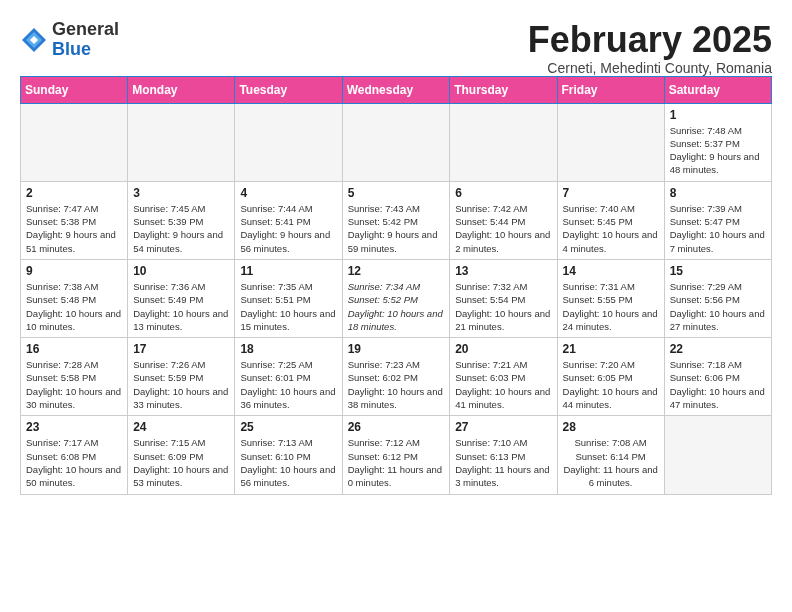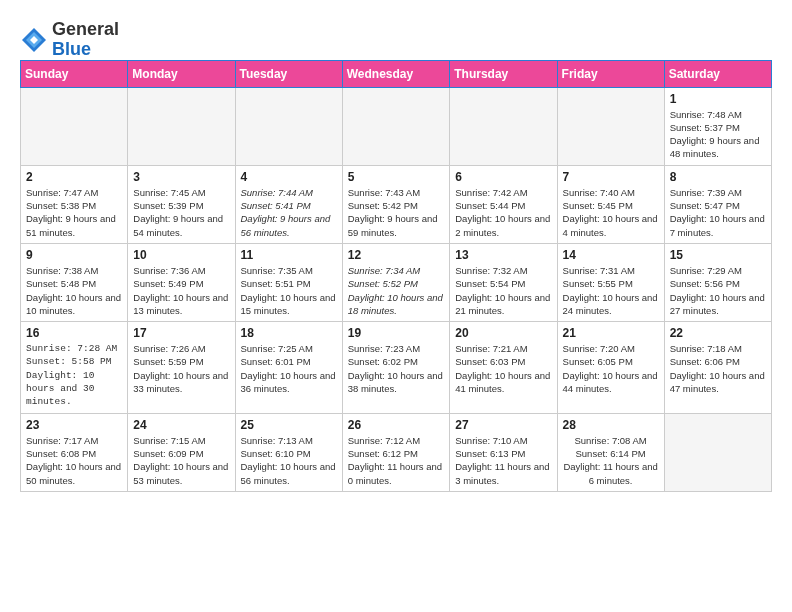--- a/index.html
+++ b/index.html
@@ -97,20 +97,24 @@
     <svg class="logo-icon" viewBox="0 0 28 28">
       <polygon points="14,2 26,14 14,26 2,14" fill="#2a7dd4"></polygon>
       <polygon points="14,6 22,14 14,22 6,14" fill="#5aabee"></polygon>
       <polygon points="14,10 18,14 14,18 10,14" fill="#fff"></polygon>
     </svg>
     <div class="logo-text">
       <div><span class="general">General</span></div>
       <div><span class="blue">Blue</span></div>
     </div>
   </div>
+  <div class="title-area">
+    <div class="month-title">February 2025</div>
+    <div class="subtitle">Cerneti, Mehedinti County, Romania</div>
+  </div>
 </div>
 
 <table class="calendar">
   <thead>
     <tr>
     <th>Sunday</th>
         <th>Monday</th>
         <th>Tuesday</th>
         <th>Wednesday</th>
         <th>Thursday</th>
@@ -141,21 +145,21 @@
 Daylight: 9 hours and 51 minutes.</div>
         </td>
         <td>
           <span class="day-number">3</span>
           <div class="day-info" style="white-space: pre-line;">Sunrise: 7:45 AM
 Sunset: 5:39 PM
 Daylight: 9 hours and 54 minutes.</div>
         </td>
         <td>
           <span class="day-number">4</span>
-          <div class="day-info" style="white-space: pre-line; font-style: italic;">Sunrise: 7:44 AM
+          <div class="day-info" style="white-space: pre-line;">Sunrise: 7:44 AM
 Sunset: 5:41 PM
 Daylight: 9 hours and 56 minutes.</div>
         </td>
         <td>
           <span class="day-number">5</span>
           <div class="day-info" style="white-space: pre-line;">Sunrise: 7:43 AM
 Sunset: 5:42 PM
 Daylight: 9 hours and 59 minutes.</div>
         </td>
         <td>
@@ -217,21 +221,21 @@
         <td>
           <span class="day-number">15</span>
           <div class="day-info" style="white-space: pre-line;">Sunrise: 7:29 AM
 Sunset: 5:56 PM
 Daylight: 10 hours and 27 minutes.</div>
         </td>
       </tr>
       <tr class="row-shade">
         <td>
           <span class="day-number">16</span>
-          <div class="day-info" style="white-space: pre-line; font-family: Liberation Mono, monospace;">Sunrise: 7:28 AM
+          <div class="day-info" style="white-space: pre-line;">Sunrise: 7:28 AM
 Sunset: 5:58 PM
 Daylight: 10 hours and 30 minutes.</div>
         </td>
         <td>
           <span class="day-number">17</span>
           <div class="day-info" style="white-space: pre-line;">Sunrise: 7:26 AM
 Sunset: 5:59 PM
 Daylight: 10 hours and 33 minutes.</div>
         </td>
         <td>

